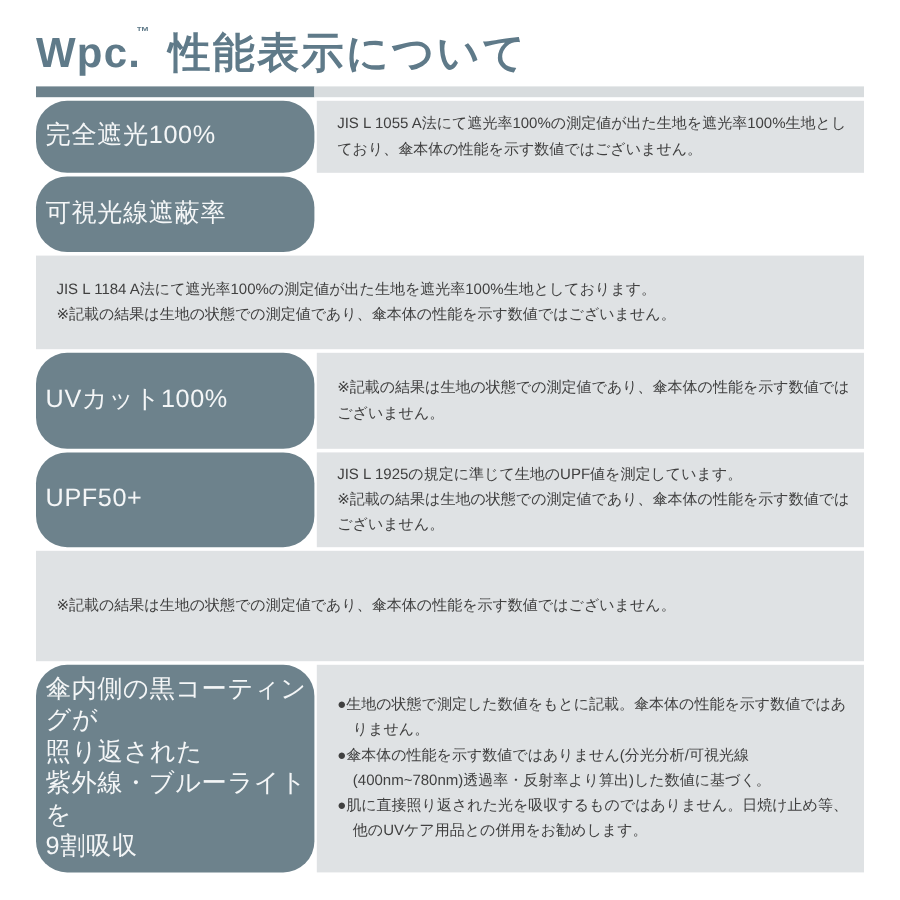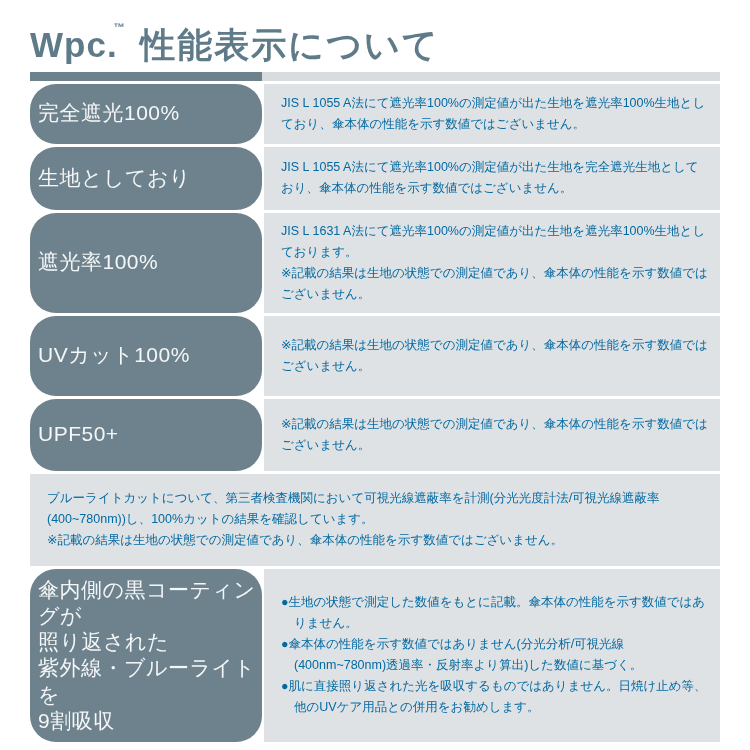--- a/index.html
+++ b/index.html
@@ -80,21 +80,21 @@
     align-items: center;
     padding: 8px 4px 8px 8px;
     box-sizing: border-box;
     white-space: pre-line;
     line-height: 1.25;
     border-radius: 26px;
   }
   .cell-desc {
     flex: 1;
     background: #dfe2e4;
-    color: #0369a1;
+    color: #404040;
     font-size: 12.5px;
     line-height: 1.68;
     display: flex;
     flex-direction: column;
     justify-content: center;
     padding: 8px 12px 8px 17px;
     box-sizing: border-box;
   }
   .para { }
   .bullet {
@@ -130,51 +130,47 @@
     <div class="spec-table">
 
       <div class="row">
         <div class="cell-label">完全遮光100%</div>
         <div class="cell-desc">
             <div class="para">JIS L 1055 A法にて遮光率100%の測定値が出た生地を遮光率100%生地としており、傘本体の性能を示す数値ではございません。</div>
           </div>
       </div>
 
       <div class="row">
-        <div class="cell-label">生地としており</div>
-        <div class="cell-desc">
-            <div class="para">JIS L 1055 A法にて遮光率100%の測定値が出た生地を完全遮光生地としており、傘本体の性能を示す数値ではございません。</div>
-          </div>
+        <div class="cell-label">可視光線遮蔽率</div>
       </div>
 
       <div class="row">
-        <div class="cell-label">遮光率100%</div>
         <div class="cell-desc">
-            <div class="para">JIS L 1631 A法にて遮光率100%の測定値が出た生地を遮光率100%生地としております。</div>
+            <div class="para">JIS L 1184 A法にて遮光率100%の測定値が出た生地を遮光率100%生地としております。</div>
             <div class="para">※記載の結果は生地の状態での測定値であり、傘本体の性能を示す数値ではございません。</div>
           </div>
       </div>
 
       <div class="row">
         <div class="cell-label">UVカット100%</div>
         <div class="cell-desc">
             <div class="para">※記載の結果は生地の状態での測定値であり、傘本体の性能を示す数値ではございません。</div>
           </div>
       </div>
 
       <div class="row">
         <div class="cell-label">UPF50+</div>
         <div class="cell-desc">
+            <div class="para">JIS L 1925の規定に準じて生地のUPF値を測定しています。</div>
             <div class="para">※記載の結果は生地の状態での測定値であり、傘本体の性能を示す数値ではございません。</div>
           </div>
       </div>
 
       <div class="row">
         <div class="cell-desc">
-            <div class="para">ブルーライトカットについて、第三者検査機関において可視光線遮蔽率を計測(分光光度計法/可視光線遮蔽率(400~780nm))し、100%カットの結果を確認しています。</div>
             <div class="para">※記載の結果は生地の状態での測定値であり、傘本体の性能を示す数値ではございません。</div>
           </div>
       </div>
 
       <div class="row">
         <div class="cell-label">傘内側の黒コーティングが
 照り返された
 紫外線・ブルーライトを
 9割吸収</div>
         <div class="cell-desc">

